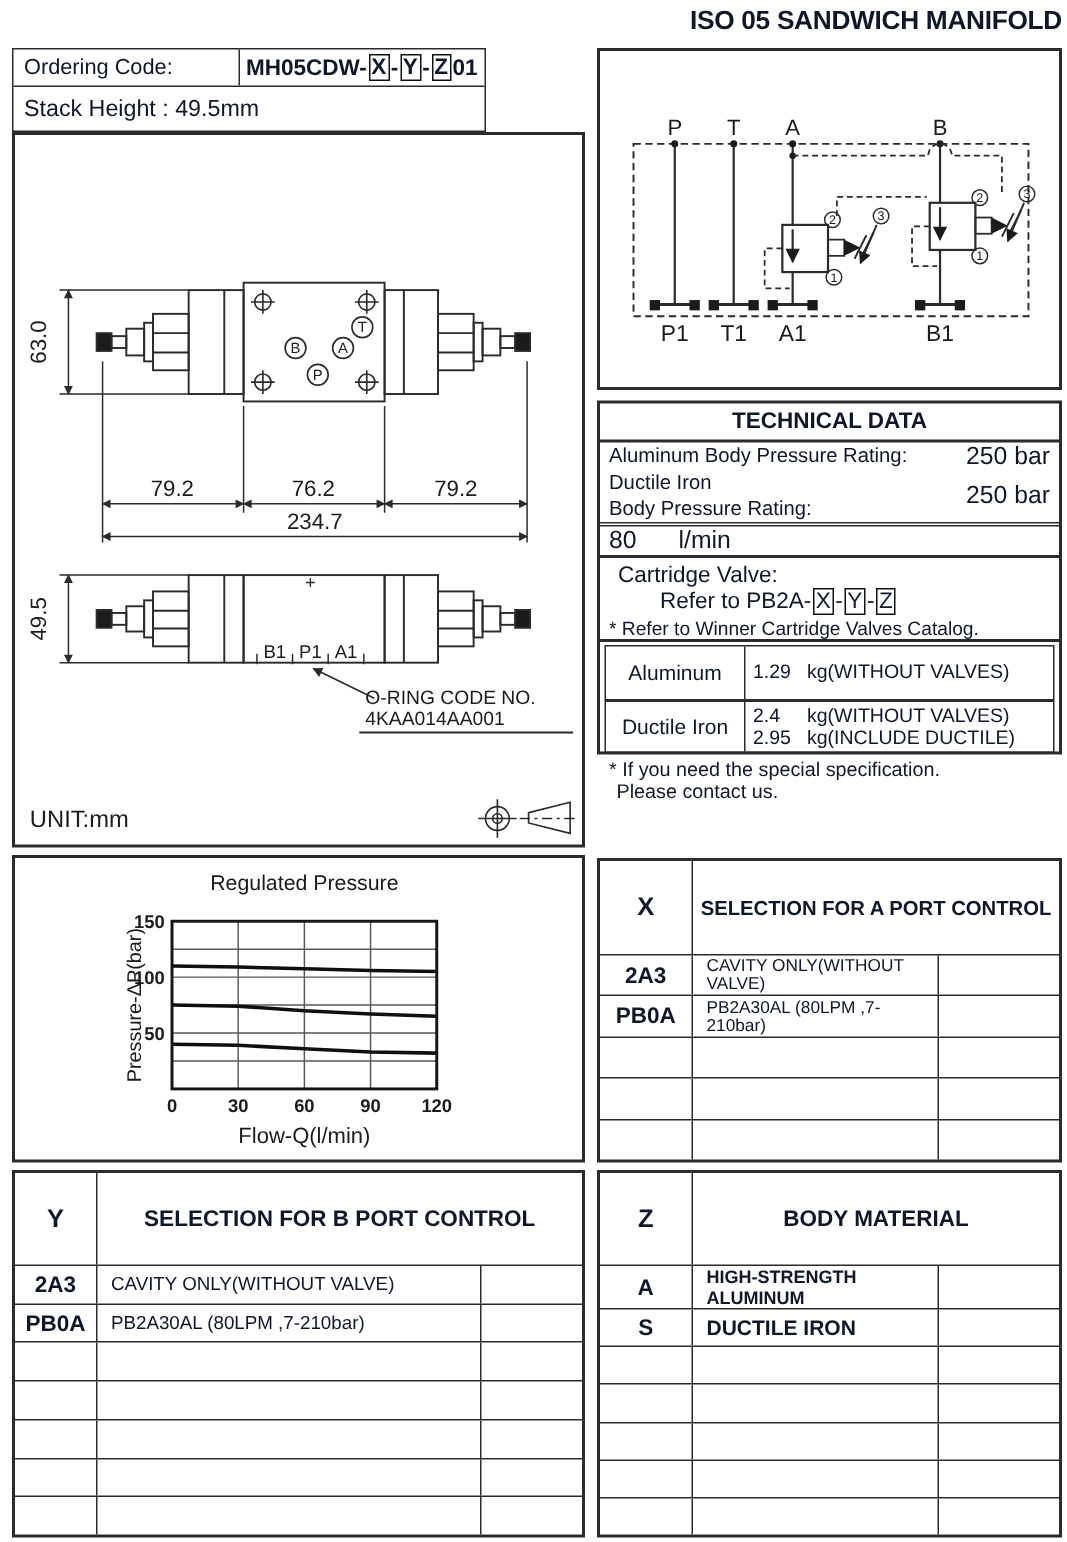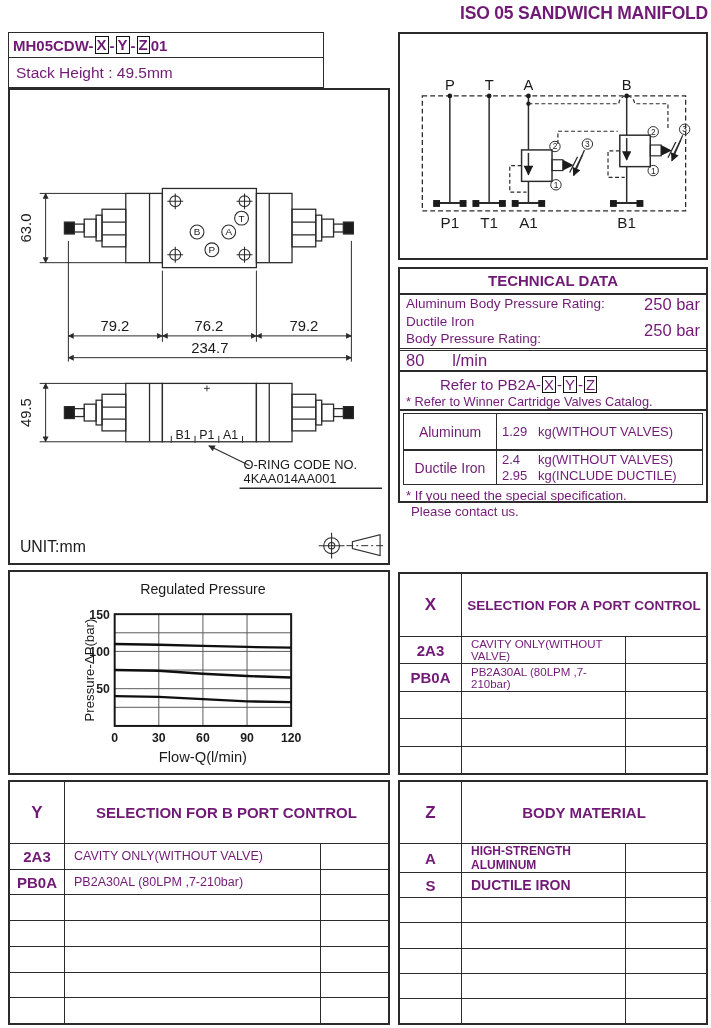--- a/index.html
+++ b/index.html
@@ -1,18 +1,18 @@
 <!DOCTYPE html>
 <html><head>
 <meta charset="utf-8">
 <style>
   *{box-sizing:border-box;margin:0;padding:0}
   html,body{background:#ffffff}
   .page{position:relative;width:711px;height:1028px;background:#fff;overflow:hidden;
-        font-family:"Liberation Sans",sans-serif;color:#701a75}
+        font-family:"Liberation Sans",sans-serif;color:#0f172a}
   svg{font-family:"Liberation Sans",sans-serif}
   svg text{stroke:none;fill:#1b1b1b}
   .box{border:2px solid #2b2b2b}
 
   
   .title{position:absolute;left:398px;top:3px;width:310px;text-align:right;
          font-size:17.5px;font-weight:bold;letter-spacing:-.2px;white-space:nowrap}
 
   
   .ordering{position:absolute;left:8px;top:32px;width:316px;border:1.5px solid #2b2b2b}
@@ -87,20 +87,21 @@
 </style>
 </head>
 <body>
 
 <div class="page">
 
   <div class="title">ISO 05 SANDWICH MANIFOLD</div>
 
   <div class="ordering">
     <div class="o-row1">
+      <div class="o-label">Ordering Code:</div>
       <div class="o-code">
           <span>MH05CDW-</span>
           <span class="bx">X</span>
           <span>-</span>
           <span class="bx">Y</span>
           <span>-</span>
           <span class="bx">Z</span>
           <span>01</span>
         </div>
     </div>
@@ -343,20 +344,21 @@
         <div>Ductile Iron</div>
         <div>Body Pressure Rating:</div>
       </div>
       <div class="td-val">250 bar</div>
     </div>
     <div class="td-r td-flow">
       <div class="fval">80</div>
       <div class="funit">l/min</div>
     </div>
     <div class="td-cart">
+      <div class="cart-l1">Cartridge Valve:</div>
       <div class="cart-l2"><span>Refer to  PB2A-</span><span class="bx">X</span><span>-</span><span class="bx">Y</span><span>-</span><span class="bx">Z</span></div>
       <div class="cart-note">* Refer to Winner Cartridge Valves Catalog.</div>
     </div>
     <div class="wtable">
       <div class="w-row">
         <div class="w-mat">Aluminum</div>
         <div class="w-lines">
           <div class="w-line">
               <span class="w-num">1.29</span>
               <span>kg(WITHOUT VALVES)</span>

